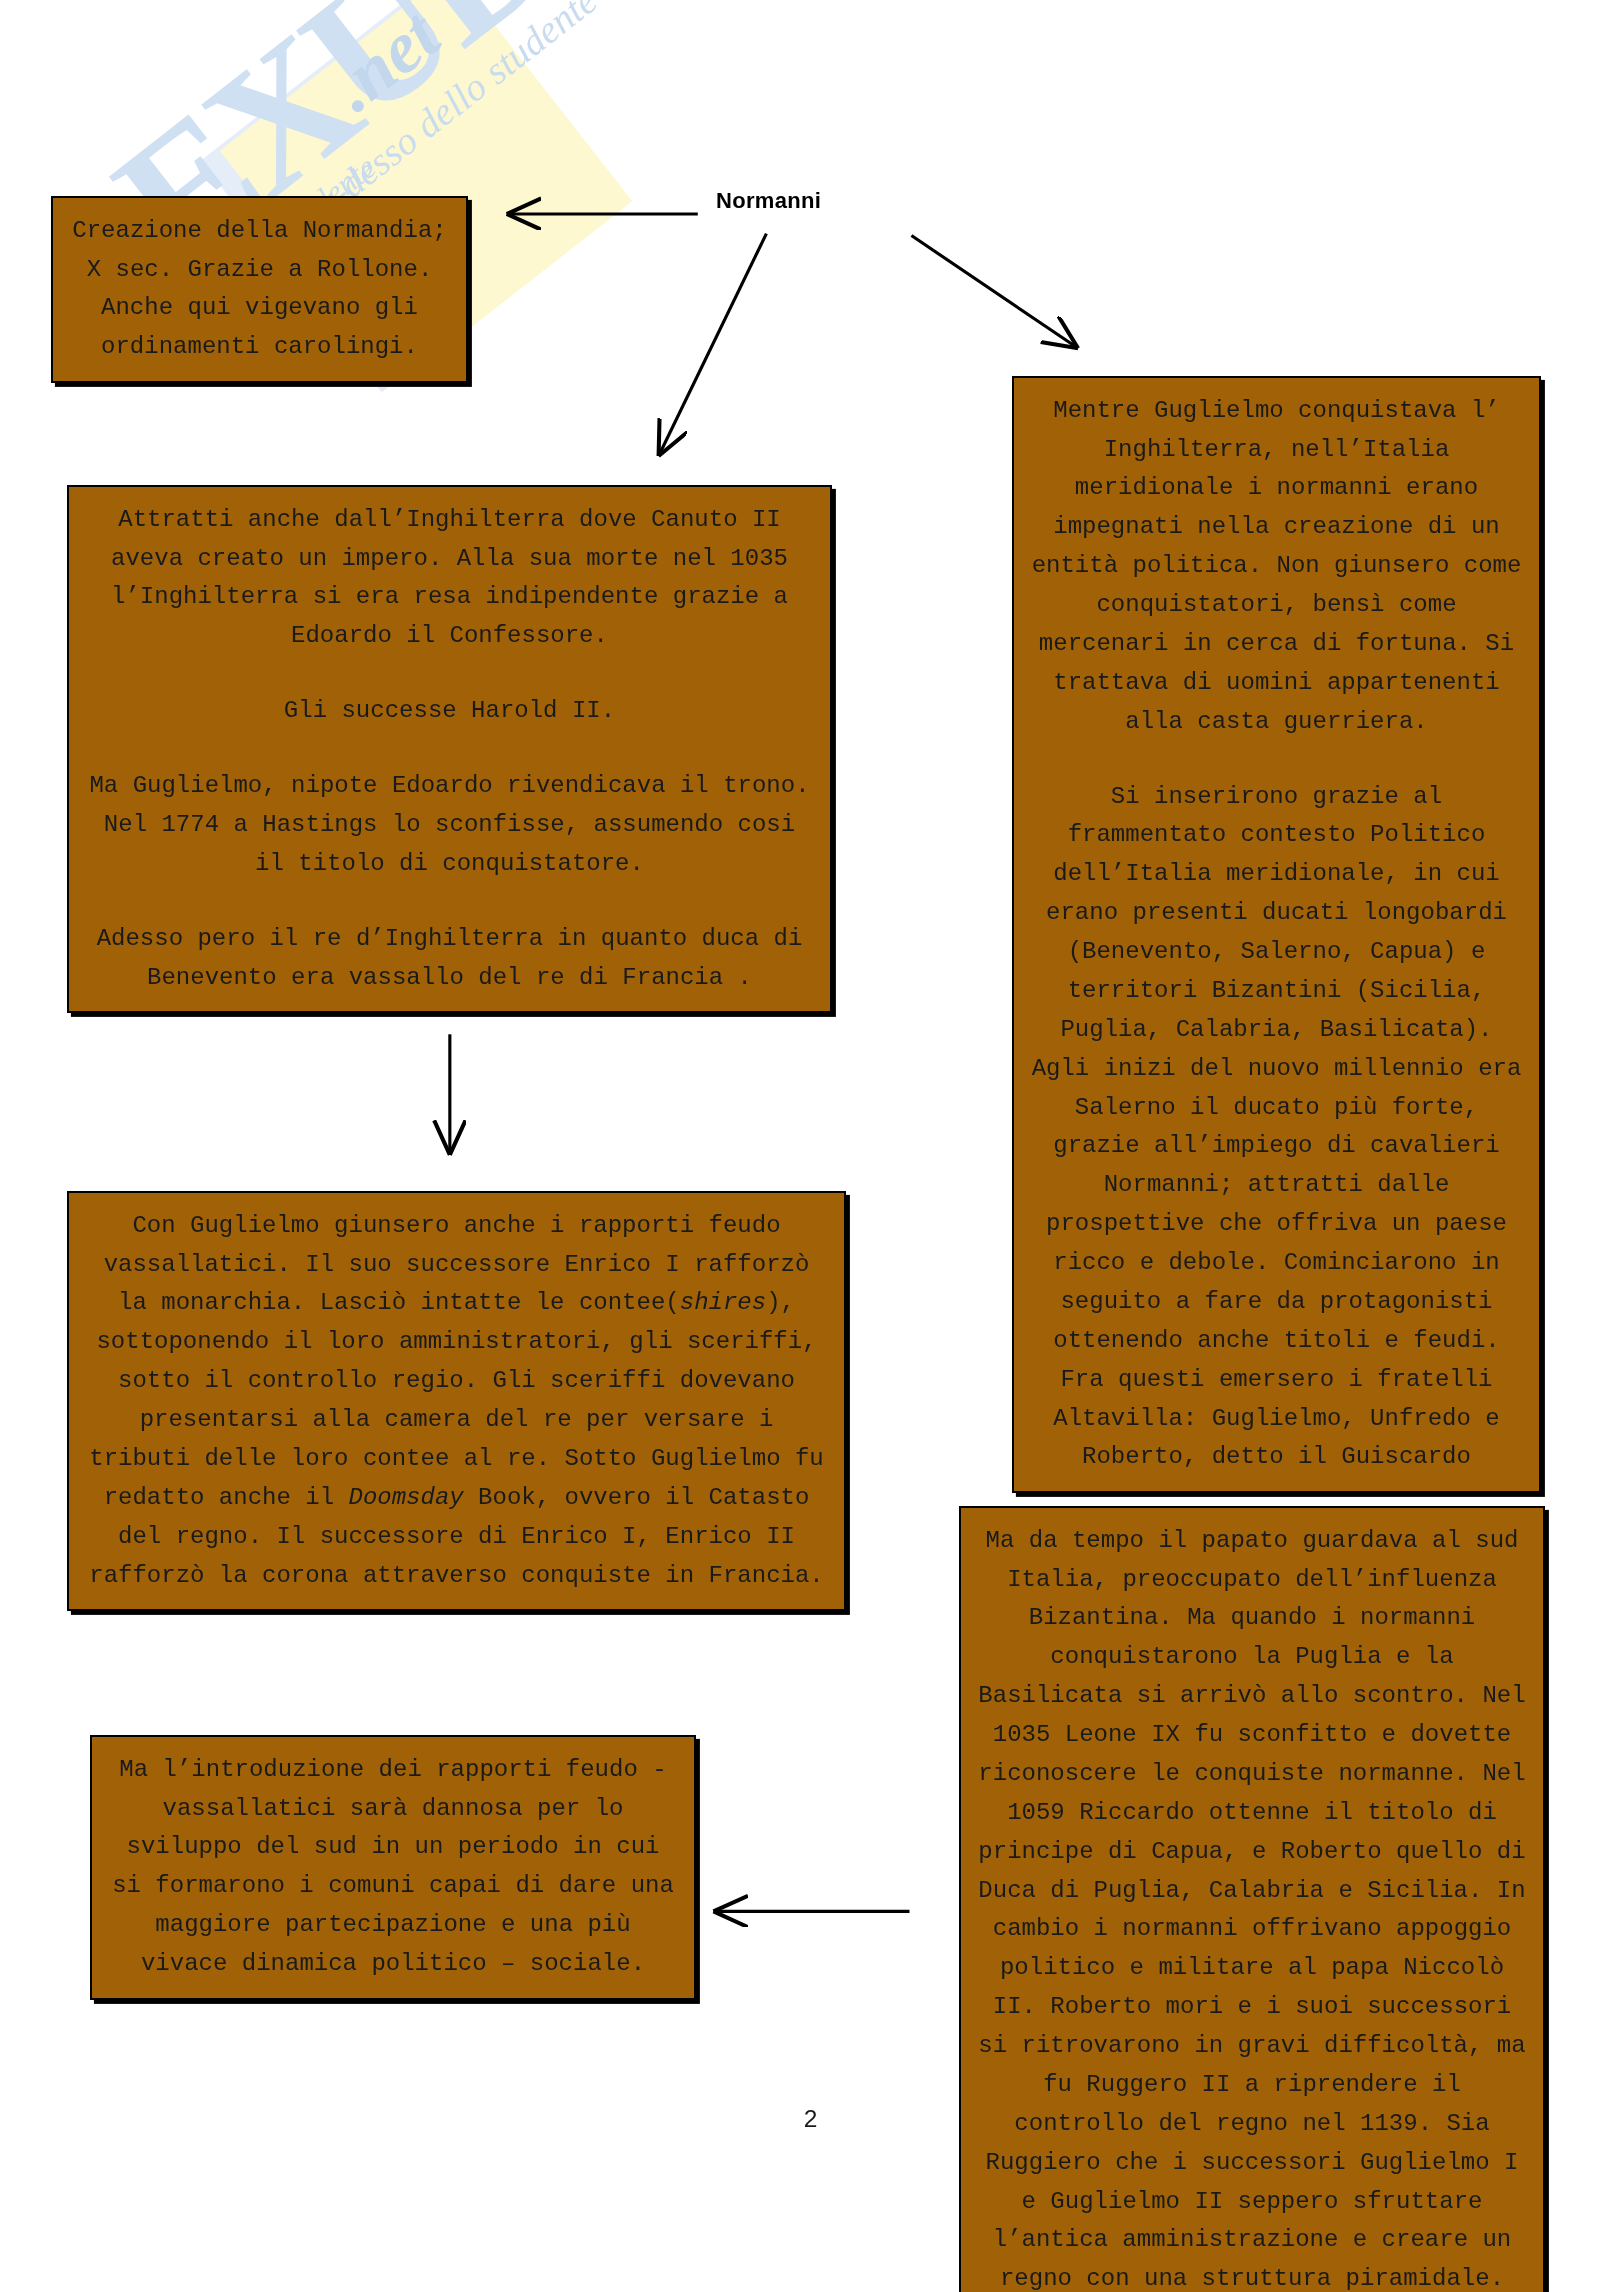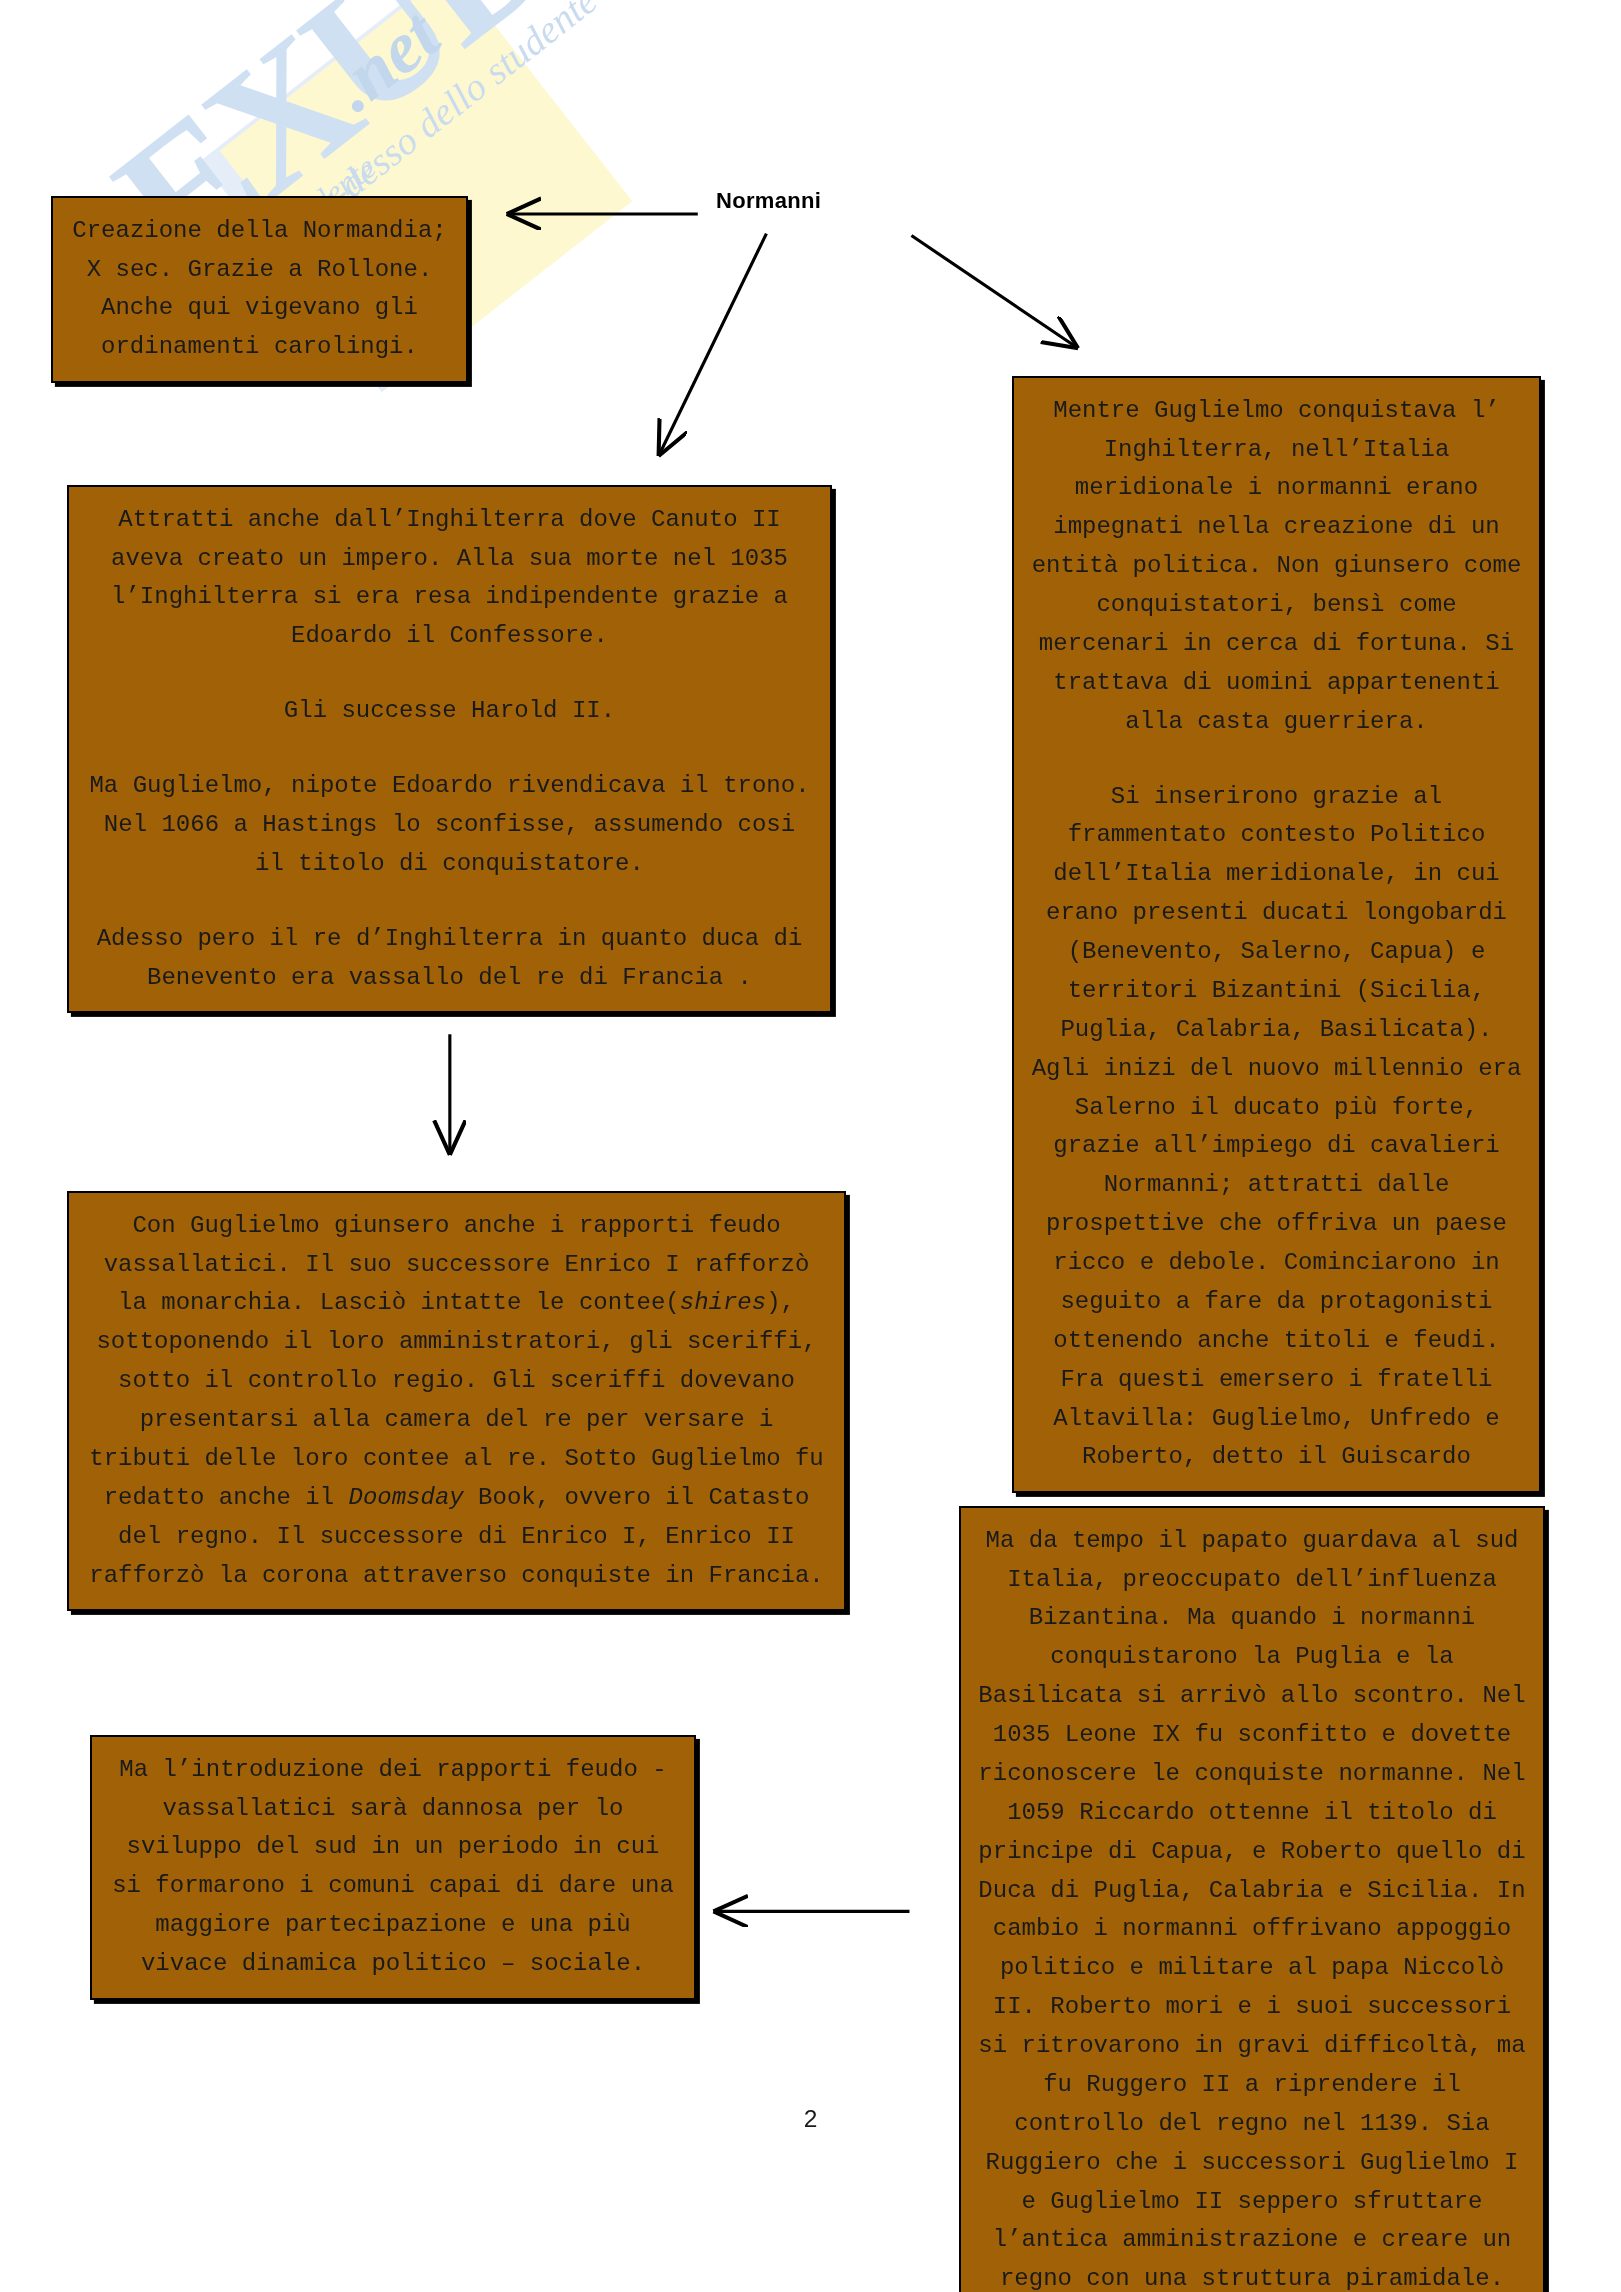--- a/index.html
+++ b/index.html
@@ -203,21 +203,21 @@
   <div class="node" id="node-normandia">
     <div class="inner">
       <p>Creazione della Normandia; X sec. Grazie a Rollone. Anche qui vigevano gli ordinamenti carolingi.</p>
     </div>
   </div>
 
   <div class="node" id="node-inghilterra">
     <div class="inner">
       <p>Attratti anche dall’Inghilterra dove Canuto II aveva creato un impero. Alla sua morte nel 1035 l’Inghilterra si era resa indipendente grazie a Edoardo il Confessore.</p>
       <p>Gli successe Harold II.</p>
-      <p>Ma Guglielmo, nipote Edoardo rivendicava il trono. Nel 1066 a Hastings lo sconfisse, assumendo cosi il titolo di conquistatore.</p>
+      <p>Ma Guglielmo, nipote Edoardo rivendicava il trono. Nel 1774 a Hastings lo sconfisse, assumendo cosi il titolo di conquistatore.</p>
       <p>Adesso pero il re d’Inghilterra in quanto duca di Benevento era vassallo del re di Francia .</p>
     </div>
   </div>
 
   <div class="node" id="node-feudo">
     <div class="inner">
       <p>Con Guglielmo giunsero anche i rapporti feudo vassallatici. Il suo successore Enrico I rafforzò la monarchia. Lasciò intatte le contee(<i>shires</i>), sottoponendo il loro amministratori, gli sceriffi, sotto il controllo regio. Gli sceriffi dovevano presentarsi alla camera del re per versare i tributi delle loro contee al re. Sotto Guglielmo fu redatto anche il <i>Doomsday</i> Book, ovvero il Catasto del regno. Il successore di Enrico I, Enrico II rafforzò la corona attraverso conquiste in Francia.</p>
     </div>
   </div>
 

